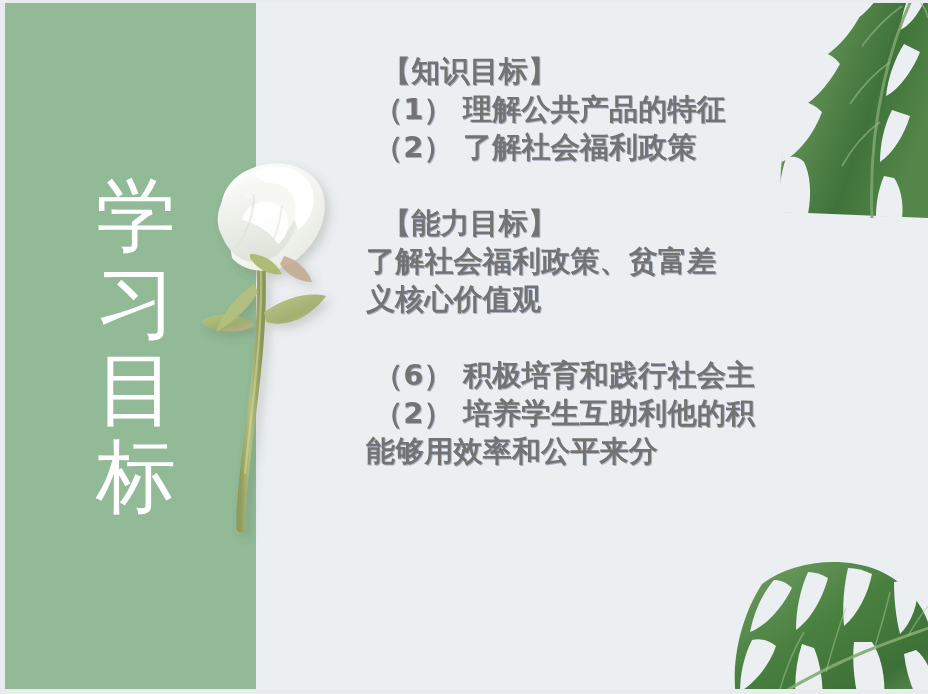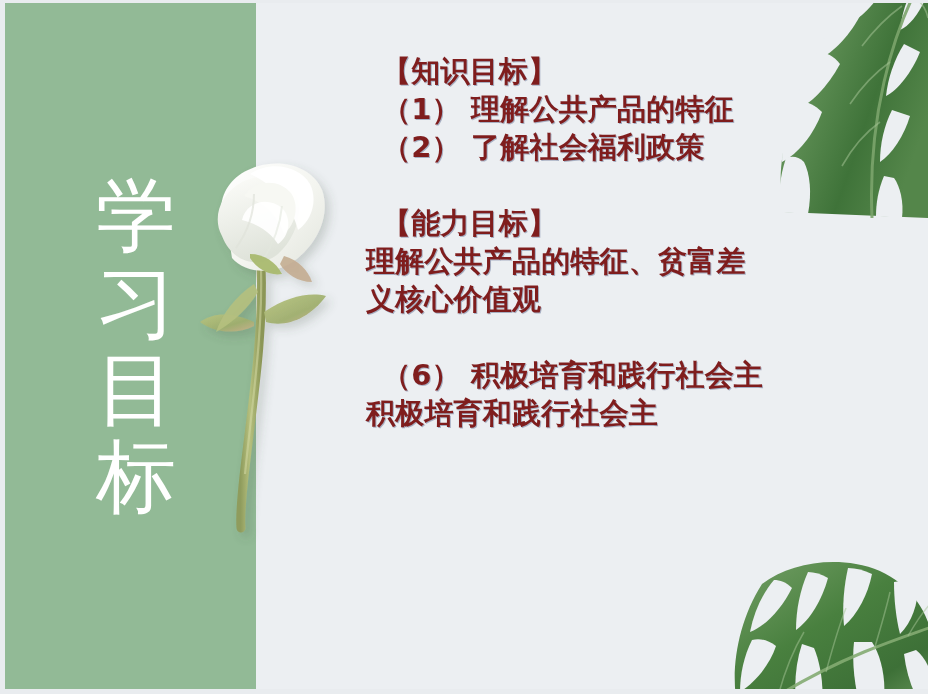--- a/index.html
+++ b/index.html
@@ -95,33 +95,33 @@
   }
   .leaf-top-right svg, .leaf-bottom-right svg { display: block; }
 
   
   .content {
     position: absolute;
     left: 366px;
     top: 52px;
     width: 420px;
     z-index: 10;
-    color: #7f1d1d;
+    color: #737373;
     font-size: 29px;
     font-weight: 700;
     line-height: 38px;
     letter-spacing: 0.2px;
     font-family: "DejaVu Sans", "Liberation Sans", sans-serif;
     text-shadow: 1px 1px 0 rgba(40,60,110,0.35);
   }
   .section { margin: 0 0 0 0; }
   .section + .section { margin-top: 38px; }
   .line { display: block; white-space: nowrap; }
   .heading { margin-left: 16px; }
-  .item { margin-left: 16px; }
+  .item { margin-left: 8px; }
   .cont { margin-left: 0px; }
 </style>
 </head>
 <body>
 
 <div id="slide">
 
   <div class="green-panel"></div>
 
   <div class="title-vertical">学习目标</div>
@@ -262,24 +262,25 @@
   <div class="content">
 
     <div class="section">
       <span class="line heading">【知识目标】</span>
       <span class="line item">（1） 理解公共产品的特征</span>
       <span class="line item">（2） 了解社会福利政策</span>
     </div>
 
     <div class="section">
       <span class="line heading">【能力目标】</span>
-      <span class="line cont">理解公共产品的特征、贫富差</span>
+      <span class="line cont">了解社会福利政策、贫富差</span>
       <span class="line cont">义核心价值观</span>
     </div>
 
     <div class="section">
       <span class="line item">（6） 积极培育和践行社会主</span>
-      <span class="line cont">积极培育和践行社会主</span>
+      <span class="line item">（2） 培养学生互助利他的积</span>
+      <span class="line cont">能够用效率和公平来分</span>
     </div>
 
   </div>
 
 </div>
 
 </body></html>

